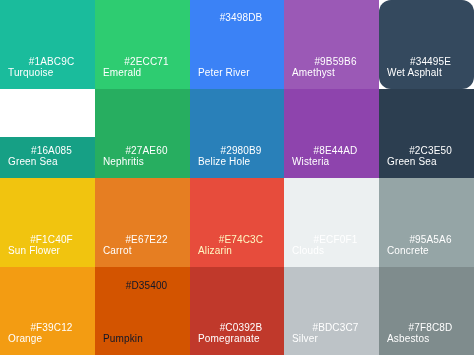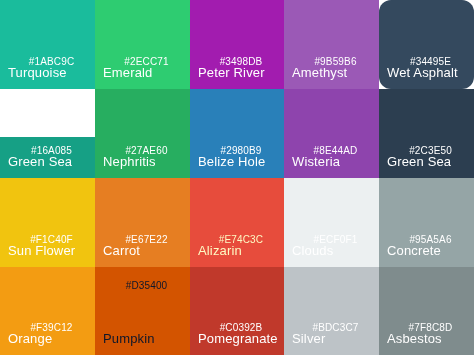--- a/index.html
+++ b/index.html
@@ -30,40 +30,40 @@
   }
   .swatch-hex {
     font-size: 10px;
     font-weight: normal;
     line-height: 11px;
     letter-spacing: 0.15px;
     white-space: nowrap;
     text-align: center;
   }
   .swatch-name {
-    font-size: 13px;
+    font-size: 10px;
     font-weight: normal;
     line-height: 11px;
     letter-spacing: 0.15px;
     white-space: nowrap;
   }
 </style>
 </head>
 <body>
 
 <div id="palette-grid">
     <div class="swatch" style="background: rgb(26, 188, 156); color: rgb(255, 255, 255);">
       <div class="swatch-hex">#1ABC9C</div>
       <div class="swatch-name">Turquoise</div>
     </div>
     <div class="swatch" style="background: rgb(46, 204, 113); color: rgb(255, 255, 255);">
       <div class="swatch-hex">#2ECC71</div>
       <div class="swatch-name">Emerald</div>
     </div>
-    <div class="swatch" style="background: #a21caf; color: rgb(255, 255, 255);">
+    <div class="swatch" style="background: #3b82f6; color: rgb(255, 255, 255); gap: 44px;">
       <div class="swatch-hex">#3498DB</div>
       <div class="swatch-name">Peter River</div>
     </div>
     <div class="swatch" style="background: rgb(155, 89, 182); color: rgb(255, 255, 255);">
       <div class="swatch-hex">#9B59B6</div>
       <div class="swatch-name">Amethyst</div>
     </div>
     <div class="swatch" style="background: rgb(52, 73, 94); color: rgb(255, 255, 255); border-radius: 12px;">
       <div class="swatch-hex">#34495E</div>
       <div class="swatch-name">Wet Asphalt</div>

